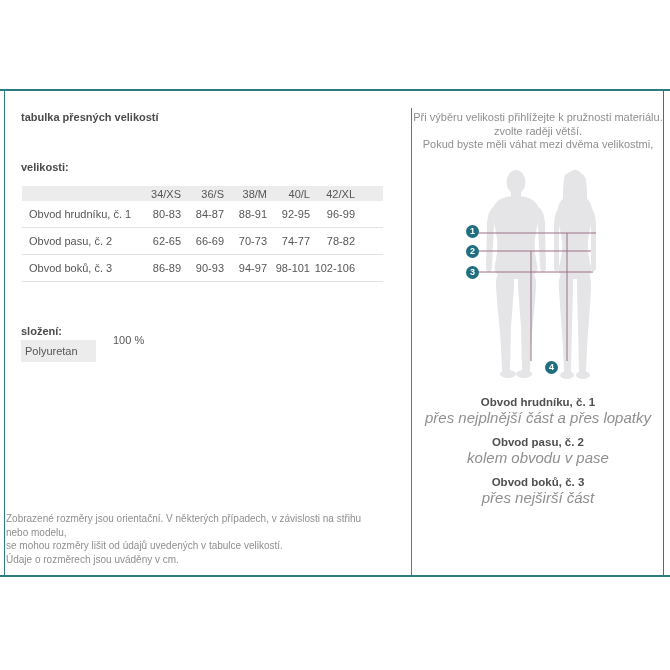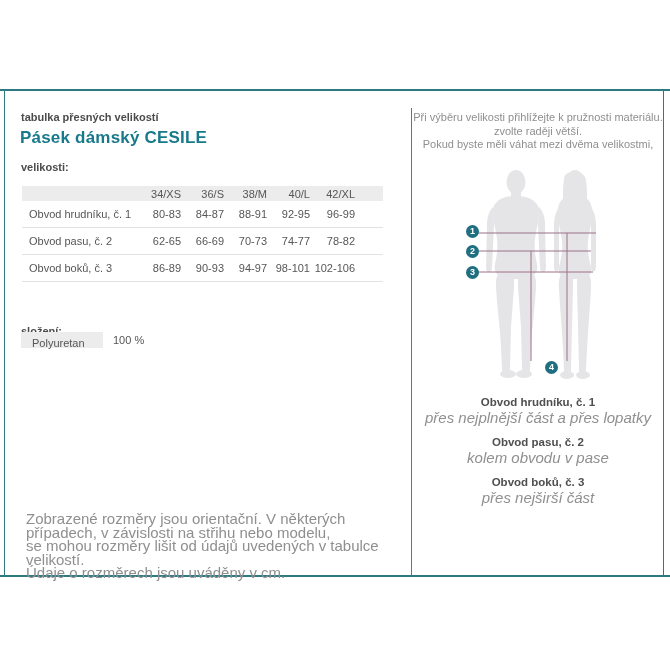--- a/index.html
+++ b/index.html
@@ -18,24 +18,24 @@
   .section-label{font-size:11px;font-weight:bold;color:#4b4b4b;}
   .sizes-label{left:21px;top:161px;}
   .comp-label{left:21px;top:311px;margin-top:14px;}
   .table-wrap{left:22px;top:186px;width:361px;}
   table{width:100%;border-collapse:collapse;font-size:11px;color:#565656;table-layout:fixed;}
   thead tr{background:#ececec;}
   thead th{font-weight:normal;height:15px;text-align:right;padding:0;}
   tbody tr{border-bottom:1px solid #e2e2e2;}
   tbody td{height:26px;text-align:right;padding:0;}
   tbody td.rowlabel{text-align:left;padding-left:7px;}
-  .chip{left:21px;top:332px;width:71px;height:16px;background:#ececec;font-size:11px;
-        line-height:22px;padding-left:11px;color:#565656;}
+  .chip{left:21px;top:340px;width:71px;height:22px;background:#ececec;font-size:11px;
+        line-height:22px;padding-left:4px;color:#565656;}
   .comp-value{left:113px;top:334px;font-size:11px;color:#565656;}
-  .disclaimer{left:26px;top:512px;width:380px;font-size:15px;line-height:13.5px;color:#8f8f8f;}
+  .disclaimer{left:6px;top:512px;width:380px;font-size:10px;line-height:13.5px;color:#8f8f8f;}
   
   .intro{left:412px;top:111px;width:252px;text-align:center;font-size:11px;
          line-height:13.5px;color:#8f8f8f;}
   .figure-svg{left:450px;top:167px;}
   .marker{width:13px;height:13px;border-radius:50%;background:#1f6f80;color:#ffffff;
           font-size:9px;font-weight:bold;text-align:center;line-height:13px;}
   .mk1{left:466px;top:225px;} .mk2{left:466px;top:245px;}
   .mk3{left:466px;top:266px;} .mk4{left:545px;top:361px;}
   .measures{left:412px;top:386px;width:252px;text-align:center;}
   .m-title{font-size:11.5px;font-weight:bold;color:#4f4f4f;margin-top:10px;}
@@ -46,21 +46,20 @@
 
 <div class="canvas">
 
   <div class="abs rule-top"></div>
   <div class="abs rule-bottom"></div>
   <div class="abs edge-left"></div>
   <div class="abs edge-right"></div>
   <div class="abs divider"></div>
 
   <div class="abs eyebrow">tabulka přesných velikostí</div>
-  <div class="abs title">Pásek dámský CESILE</div>
   <div class="abs section-label sizes-label">velikosti:</div>
 
   <div class="abs table-wrap">
     <table>
       <colgroup>
         <col style="width:116px">
           <col style="width:43px">
           <col style="width:43px">
         <col style="width:43px">
           <col style="width:43px">

